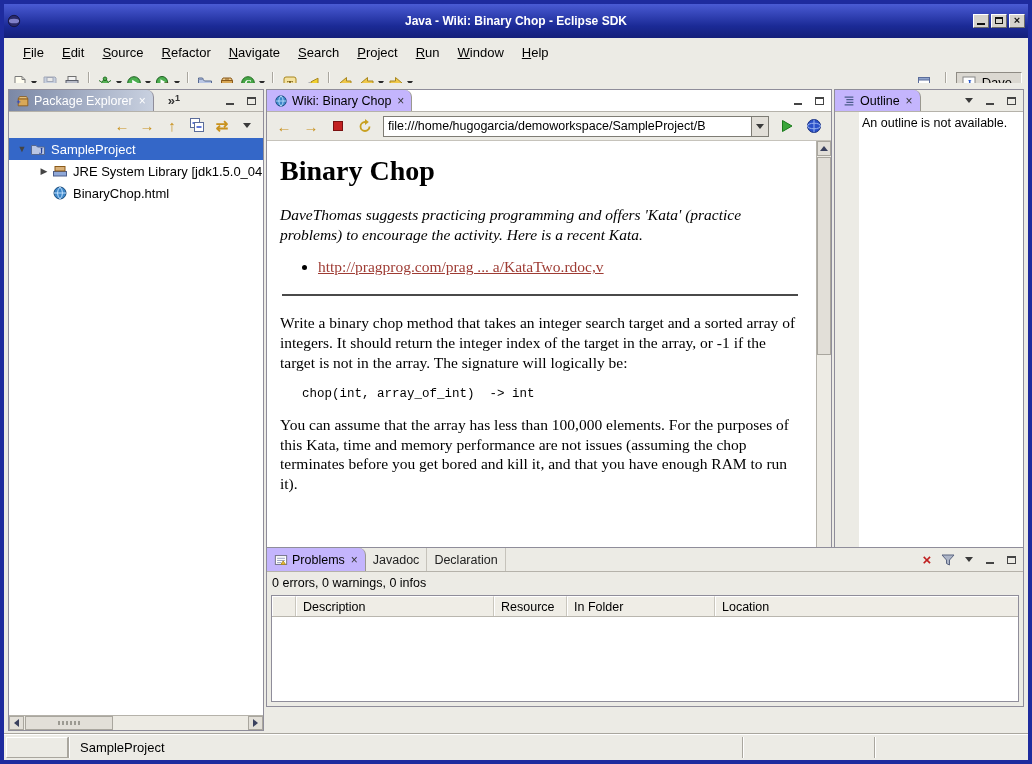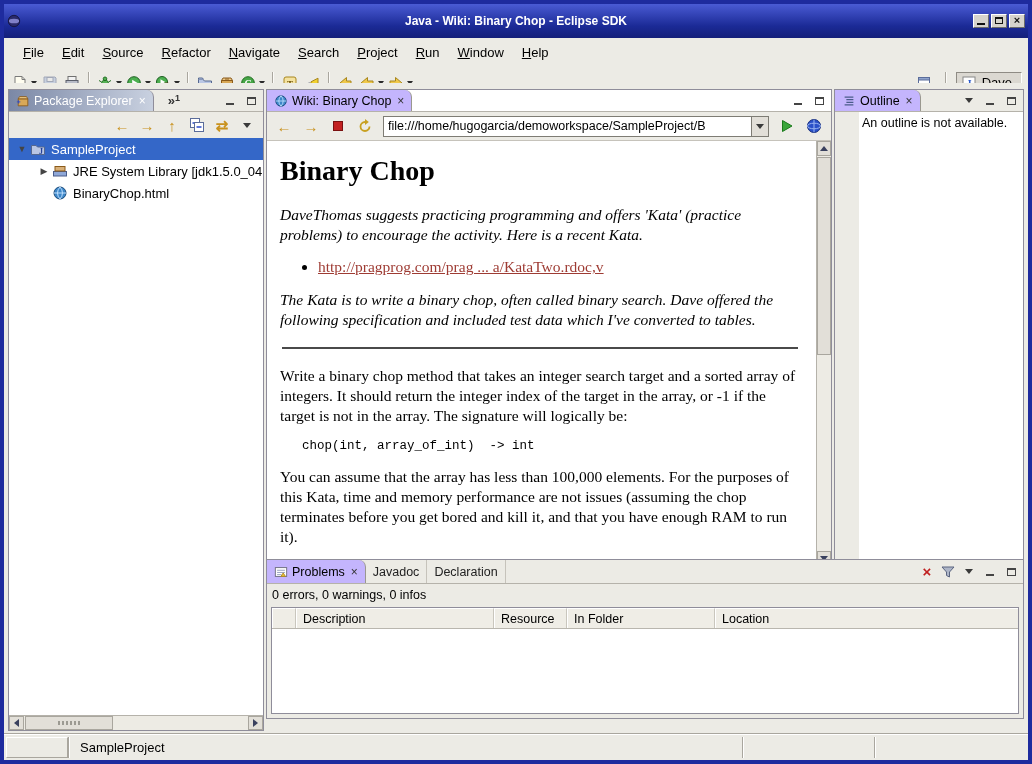--- a/index.html
+++ b/index.html
@@ -90,21 +90,21 @@
   .ed-content pre { font-family:Liberation Mono, monospace; font-size:12.5px; margin:13px 0 13px 22px; }
   .vscroll { position:absolute; top:51px; right:0; bottom:0; width:15px; background:#EDEBE4; border-left:1px solid #B5B2AA; }
   .vbtn-sq { position:absolute; left:0; width:14px; height:15px; background:#E2DFD8; border:1px solid #A9A69E; display:flex; align-items:center; justify-content:center; }
   .vthumb { position:absolute; left:0; top:16px; width:14px; height:198px; background:#E2DFD8; border:1px solid #A9A69E; }
 
   
   #outline { left:830px; top:6px; width:190px; height:478px; }
   .outline-body { position:absolute; top:22px; left:0; right:0; bottom:0; background:#fff; padding:4px 3px; font-size:12.5px;margin-left:24px; }
 
   
-  #problems { left:262px; top:476px; width:758px; height:160px; }
+  #problems { left:262px; top:464px; width:758px; height:160px; }
   .pr-tabbar { height:24px; display:flex; align-items:stretch; border-bottom:1px solid #B5B2AA; }
   .pr-summary { height:20px; padding:4px 0 0 5px; font-size:12.5px; }
   .pr-table { position:absolute; top:47px; left:4px; right:4px; bottom:4px; border:1px solid #8F8D9A; background:#fff; }
   .pr-head { display:flex; height:21px; background:#EFEDE6; border-bottom:1px solid #B9B6AE; }
   .pr-col { border-right:1px solid #C9C6BD; border-top:1px solid #FFFFFF; border-left:1px solid #FFFFFF; padding:3px 16px 0 6px; font-size:12.5px; white-space:nowrap; overflow:hidden; }
   .c0 { flex:0 0 20px; } .c1 { flex:0 0 198px; } .c2 { flex:0 0 73px; } .c3 { flex:0 0 148px; } .c4 { flex:1; border-right:none; }
   .red-x { color:#C02020; font-weight:bold; font-size:15px; line-height:14px; }
 
   
   .statusbar { position:absolute; left:0; right:0; bottom:0; height:26px; background:#ECEBE5; border-top:1px solid #FFFFFF; box-shadow:0 -1px 0 #A9A69E; display:flex; align-items:stretch; }
@@ -404,21 +404,20 @@
               <path d="M8 1.5v13" stroke="#9AB4F0"></path>
             </svg>
         </span>
       </div>
       <div class="ed-content">
         <h1>Binary Chop</h1>
         <p class="it">DaveThomas suggests practicing programming and offers 'Kata' (practice problems) to encourage the activity. Here is a recent Kata.</p>
         <ul>
           <li><a href="#">http://pragprog.com/prag ... a/KataTwo.rdoc,v</a></li>
         </ul>
-        <p class="it">The Kata is to write a binary chop, often called binary search. Dave offered the following specification and included test data which I've converted to tables.</p>
         <hr>
         <p>Write a binary chop method that takes an integer search target and a sorted array of integers. It should return the integer index of the target in the array, or -1 if the target is not in the array. The signature will logically be:</p>
         <pre>chop(int, array_of_int)  -&gt; int</pre>
         <p>You can assume that the array has less than 100,000 elements. For the purposes of this Kata, time and memory performance are not issues (assuming the chop terminates before you get bored and kill it, and that you have enough RAM to run it).</p>
       </div>
       <div class="vscroll">
         <span class="vbtn-sq" style="top:0">
             <span class="tri-up"></span>
           </span>
         <span class="vthumb"></span>

